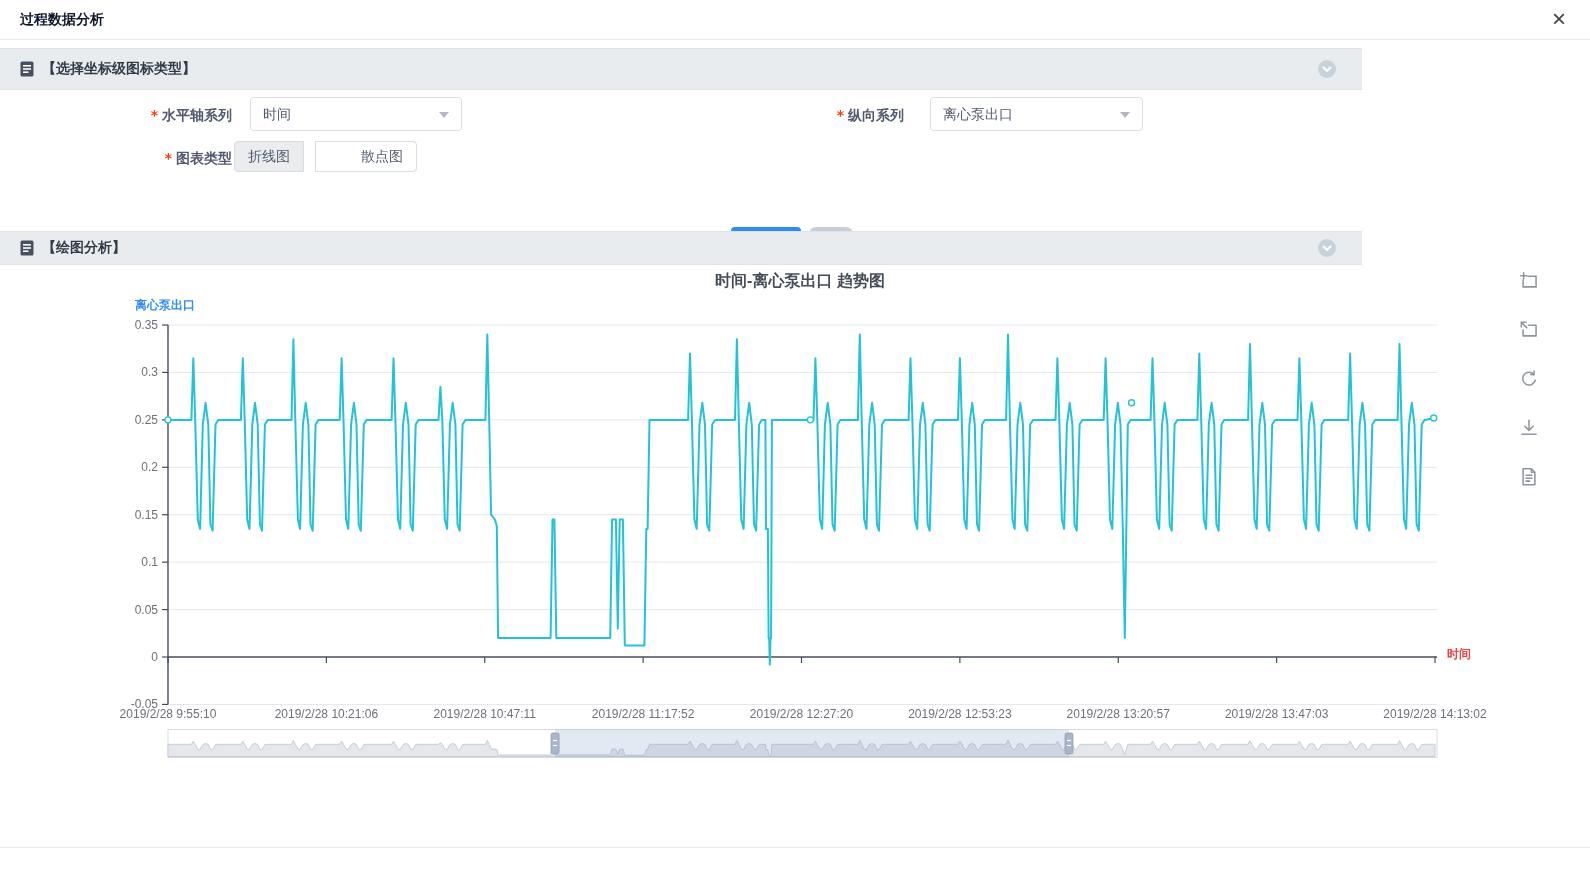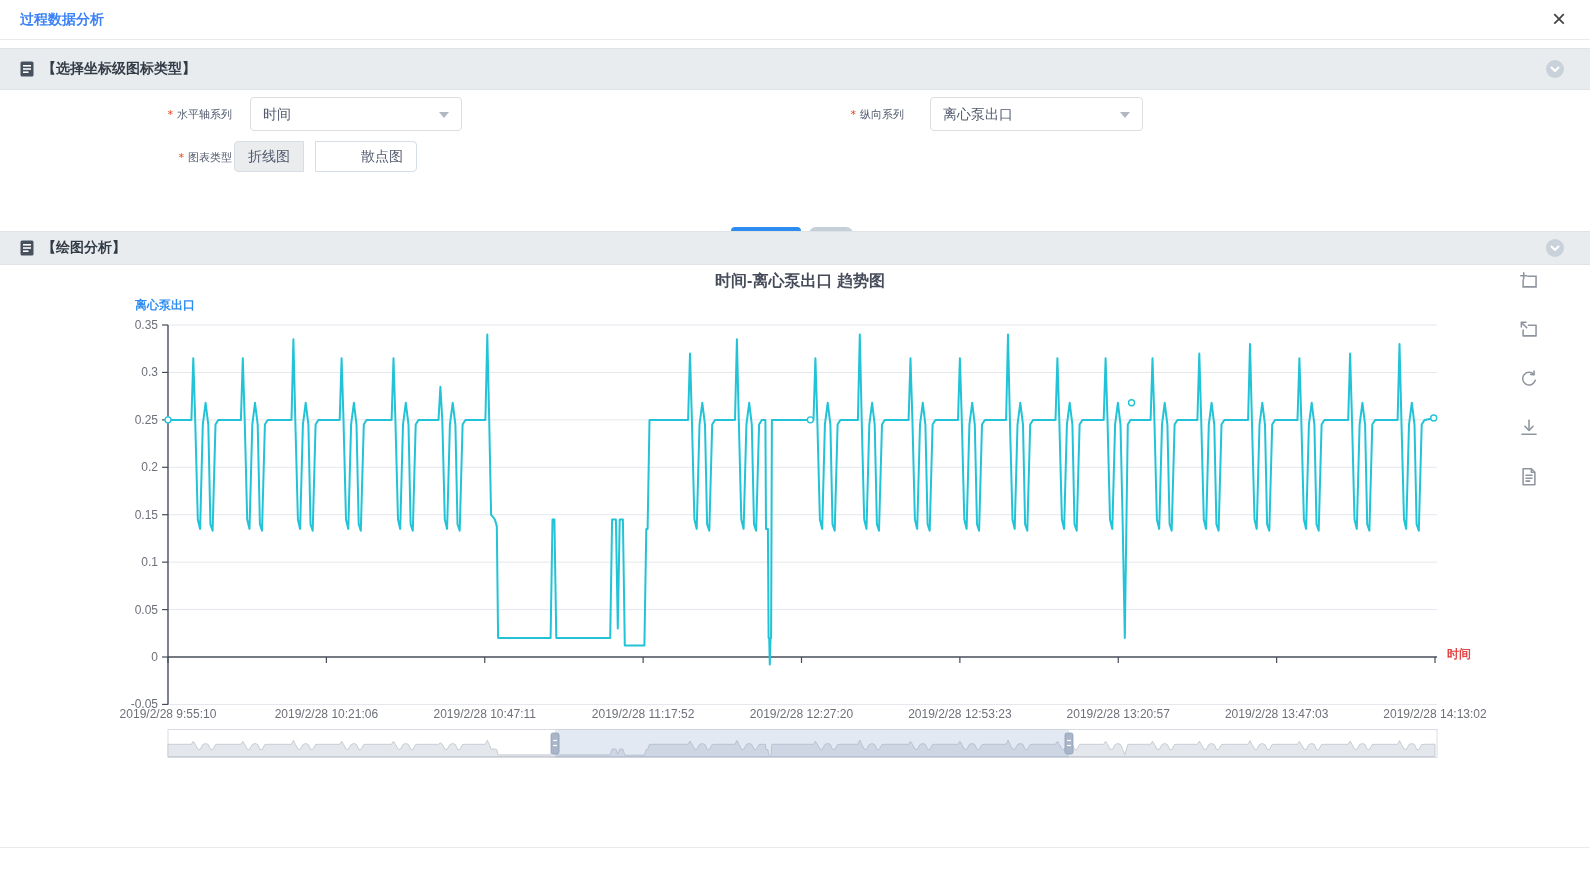--- a/index.html
+++ b/index.html
@@ -4,29 +4,29 @@
 <style>
   html,body{margin:0;padding:0;}
   body{
     width:1590px;height:891px;position:relative;background:#fff;
     font-family:"Liberation Sans","DejaVu Sans",sans-serif;
     overflow:hidden;color:#515a6e;
   }
   .abs{position:absolute;}
   
   .modal-header{left:0;top:0;width:1590px;height:39px;border-bottom:1px solid #e8eaec;background:#fff;z-index:5;}
-  .modal-title{left:20px;top:11px;font-size:14px;font-weight:bold;color:#3b82f6;white-space:nowrap;}
+  .modal-title{left:20px;top:11px;font-size:14px;font-weight:bold;color:#0f172a;white-space:nowrap;}
   .close-x{right:24px;top:6px;font-size:24px;font-weight:300;color:#444;cursor:pointer;line-height:26px;}
   
-  .section-bar{left:0;width:1590px;background:#e9ecef;border-top:1px solid #dfe3e7;border-bottom:1px solid #dfe3e7;z-index:5;}
+  .section-bar{left:0;width:1362px;background:#e9ecef;border-top:1px solid #dfe3e7;border-bottom:1px solid #dfe3e7;z-index:5;}
   .bar-icon{left:20px;top:50%;margin-top:-8px;}
   .bar-title{left:42px;top:50%;transform:translateY(-50%);font-size:14px;font-weight:bold;color:#323c47;white-space:nowrap;}
   .bar-chevron{right:26px;top:50%;margin-top:-9px;width:18px;height:18px;border-radius:50%;background:#c9d1da;cursor:pointer;}
   
-  .lbl{font-size:11px;color:#515a6e;white-space:nowrap;text-align:right;z-index:5;}
+  .lbl{font-size:14px;color:#515a6e;white-space:nowrap;text-align:right;z-index:5;font-weight:bold;}
   .req{color:#ed4014;margin-right:4px;font-family:"DejaVu Sans",sans-serif;}
   .select{background:#fff;border:1px solid #dcdee2;border-radius:4px;height:34px;line-height:32px;
           font-size:14px;color:#515a6e;padding-left:12px;box-sizing:border-box;cursor:pointer;z-index:5;}
   .caret{position:absolute;right:12px;top:14px;width:0;height:0;border-left:5px solid transparent;
          border-right:5px solid transparent;border-top:6px solid #b2b7c2;}
   .toggle-group{display:flex;z-index:5;}
   .toggle-btn{height:31px;line-height:29px;padding:0 13px;border:1px solid #d7dde4;background:#fff;
               font-size:14px;color:#515a6e;box-sizing:border-box;cursor:pointer;white-space:nowrap;}
   .toggle-btn:first-child{border-radius:4px 0 0 4px;}
   .toggle-btn:last-child{border-radius:0 4px 4px 0;margin-left:-1px;padding-left:45px;}

